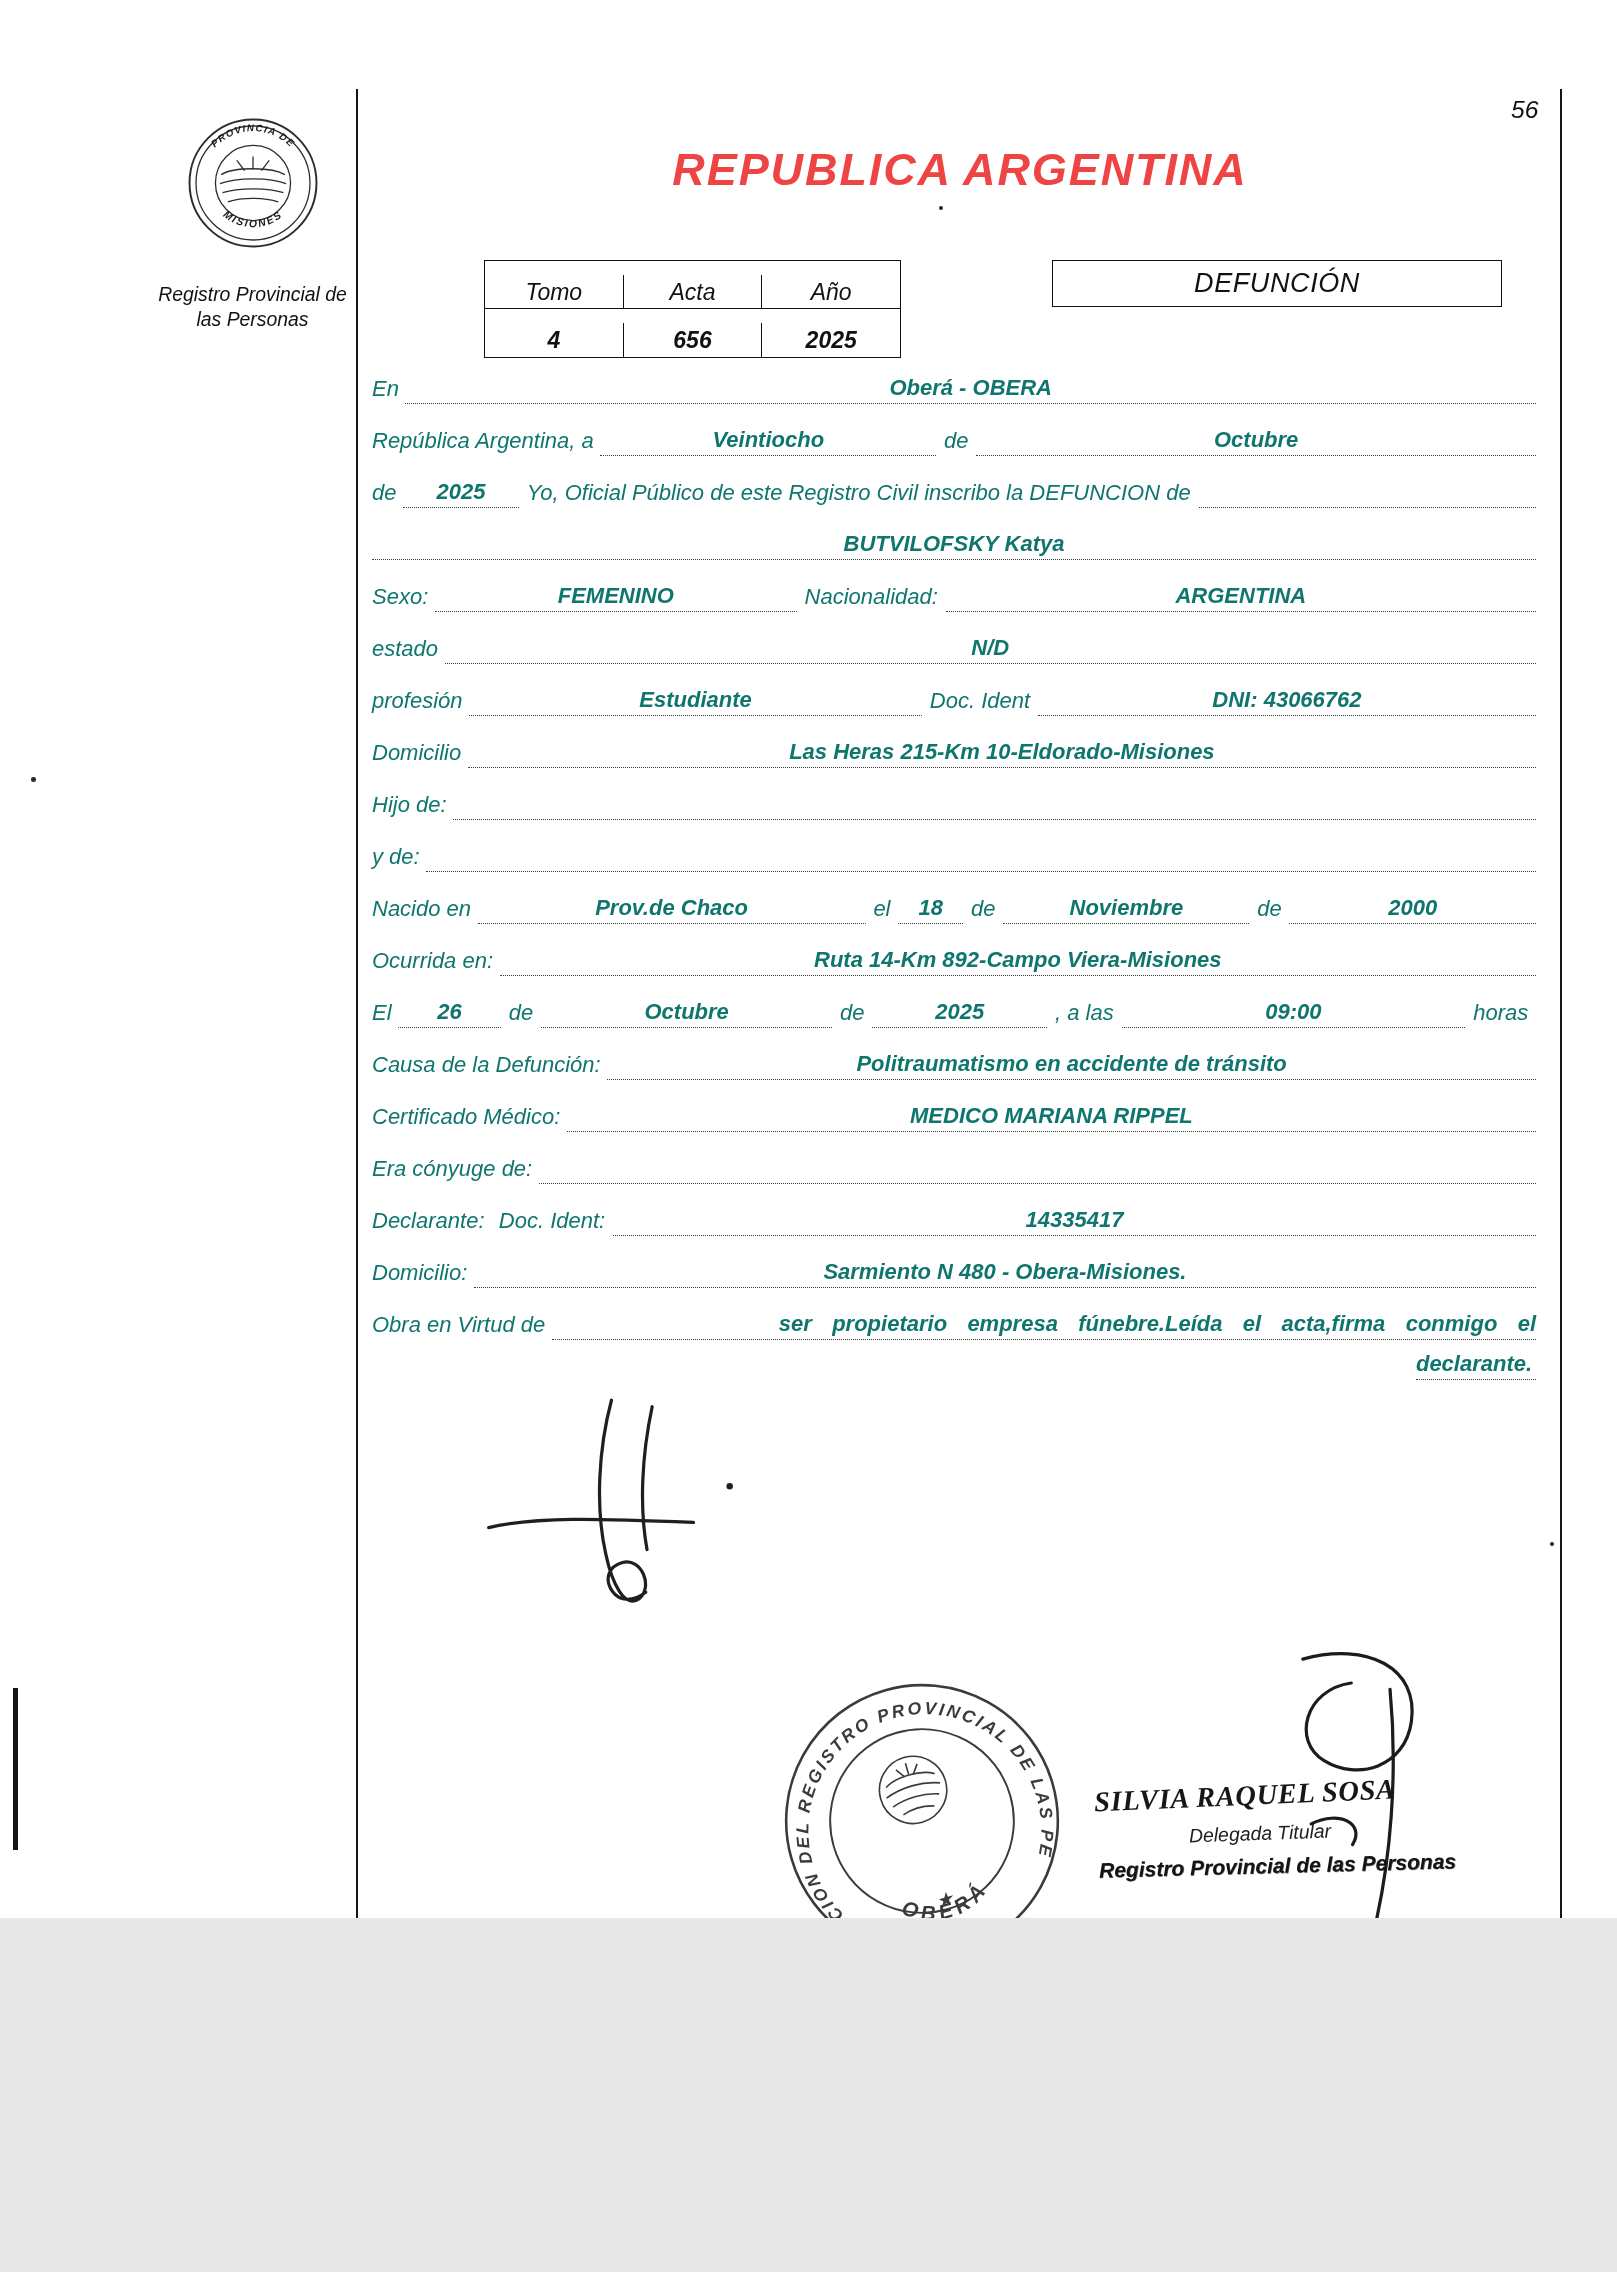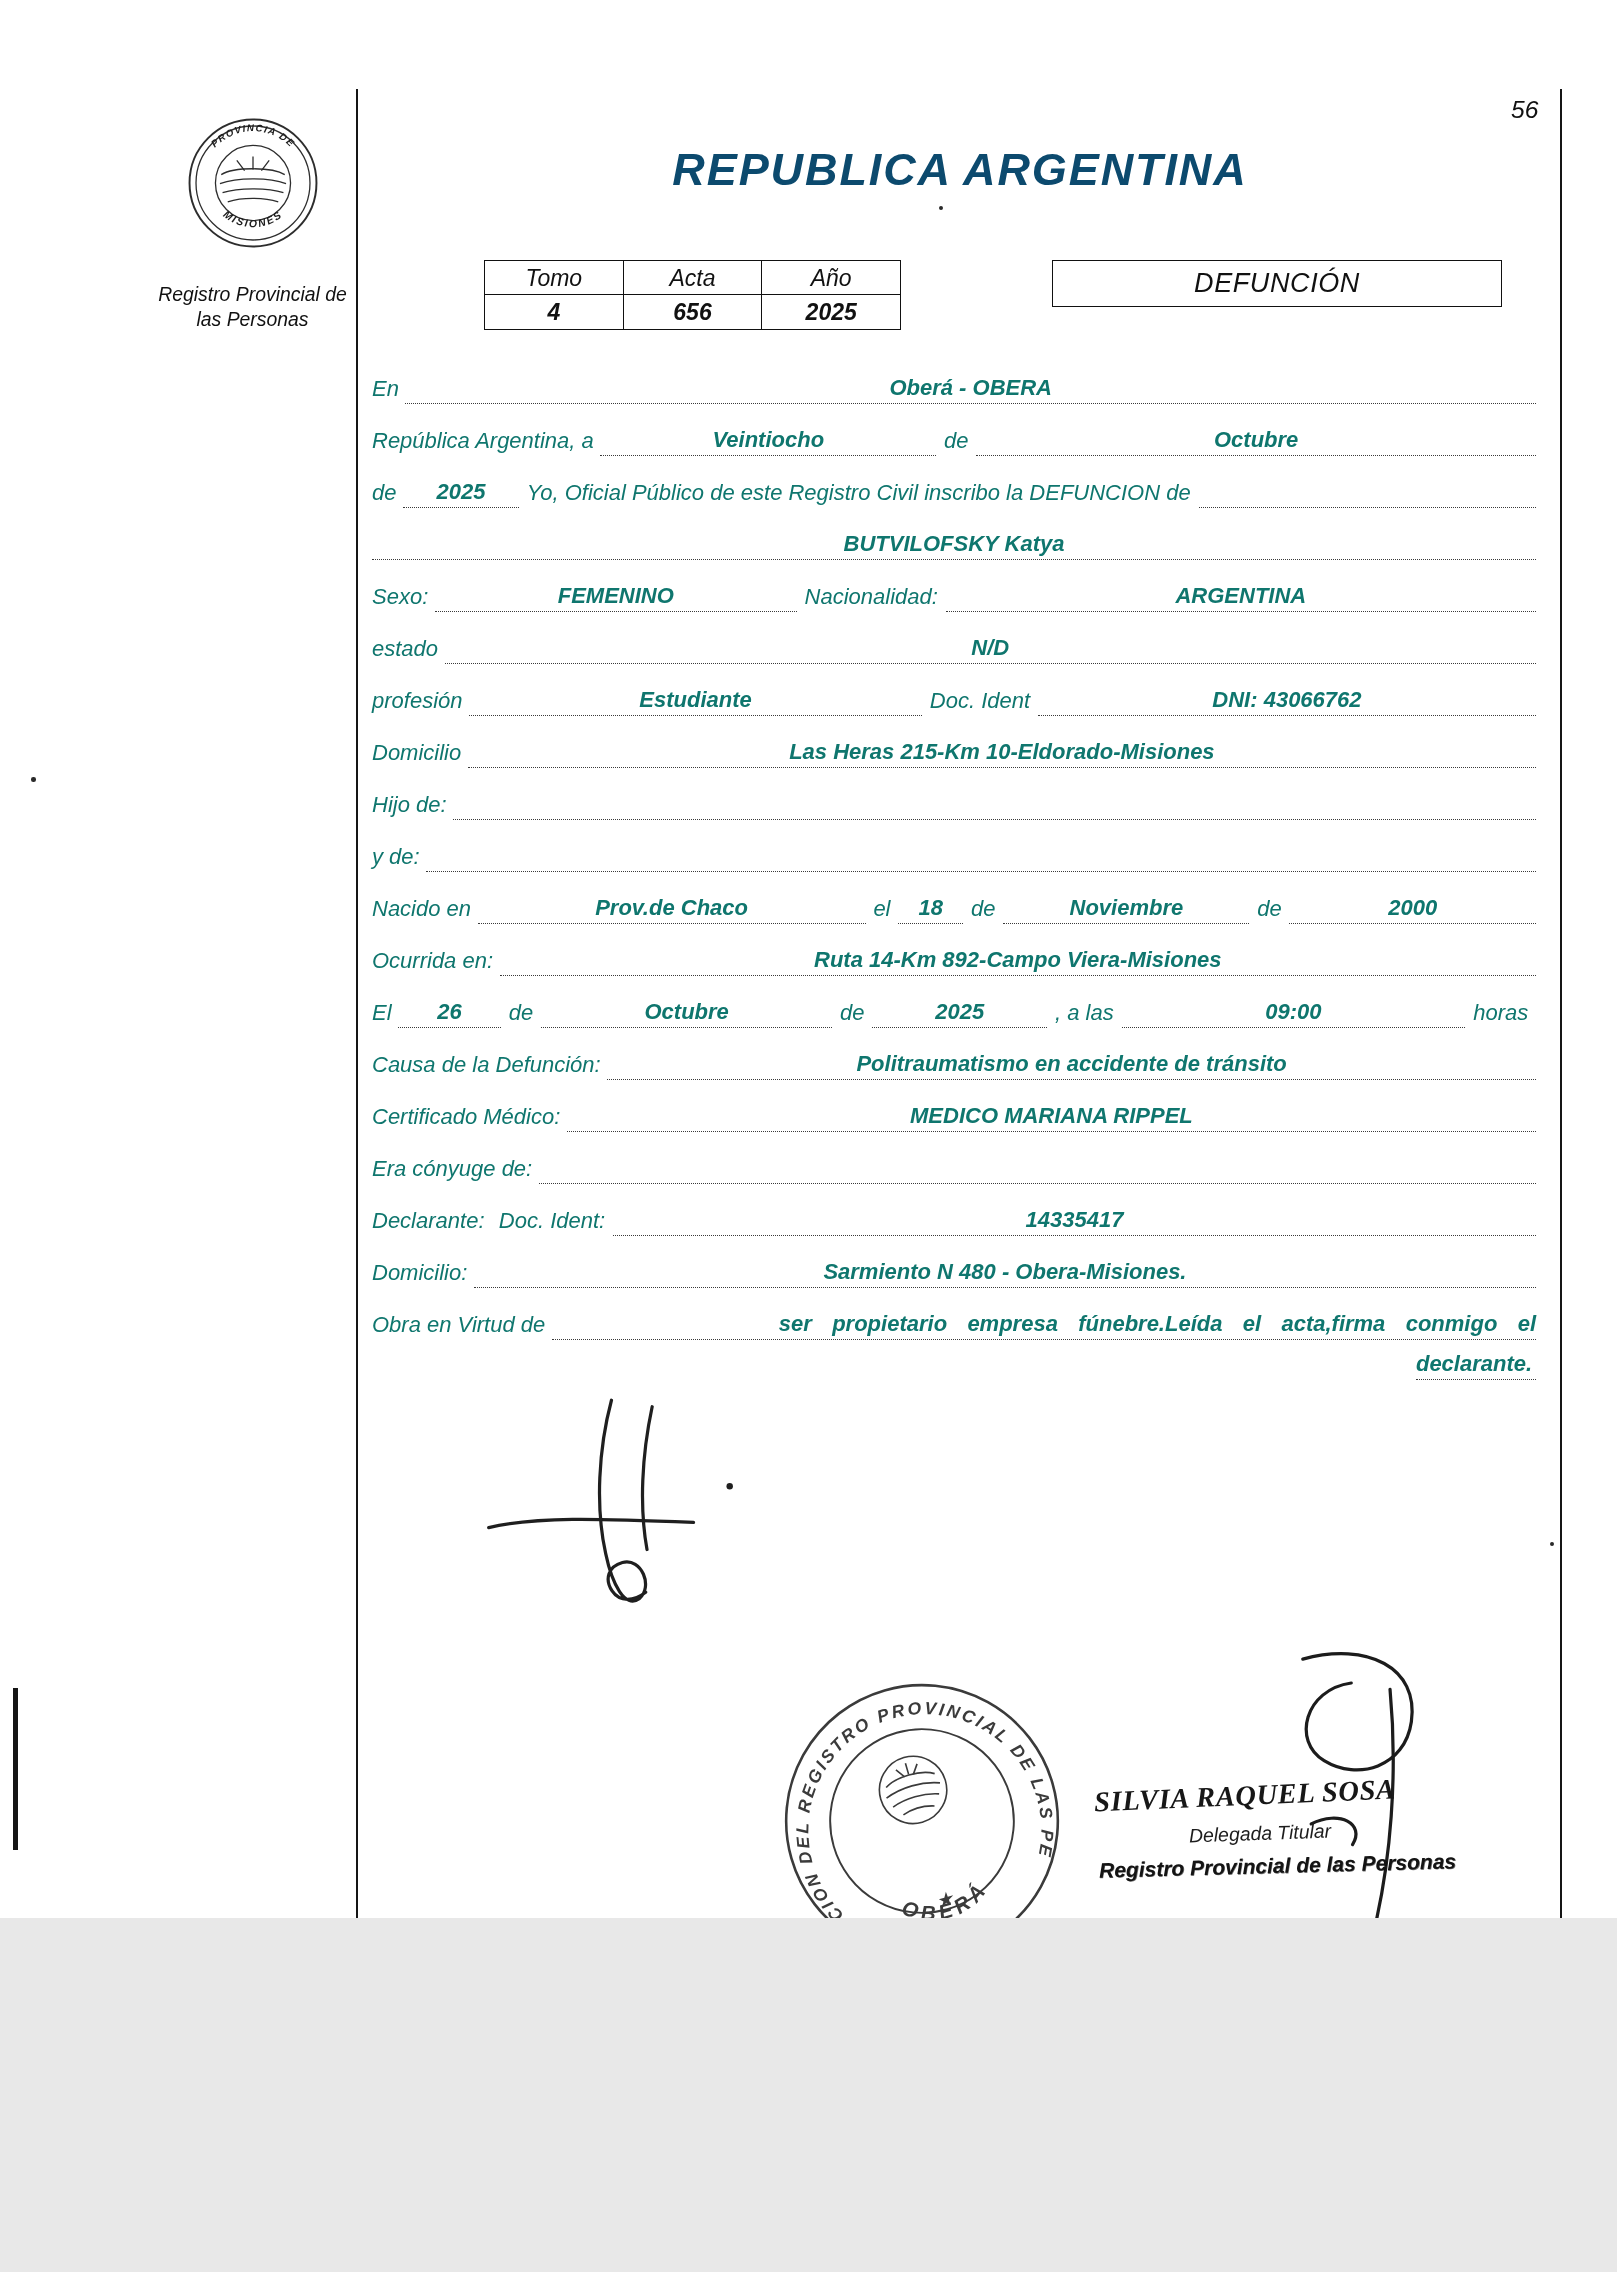--- a/index.html
+++ b/index.html
@@ -6,32 +6,32 @@
   .page{position:relative;width:1617px;height:1918px;background:#ffffff;overflow:hidden;
         font-family:"Liberation Sans",sans-serif;color:#111;font-style:italic;}
 
   
   .vline{position:absolute;background:#151515;}
   .artifact-dot{position:absolute;background:#2a2a2a;border-radius:50%;}
 
   
   .page-number{position:absolute;left:1511px;top:96px;font-size:24.6px;color:#111;}
   .doc-title{position:absolute;left:362px;top:144px;width:1196px;text-align:center;
-             font-size:45px;font-weight:bold;letter-spacing:1.9px;color:#0c4a6e;}
+             font-size:45px;font-weight:bold;letter-spacing:1.9px;color:#ef4444;}
 
   
   .seal-wrap{position:absolute;left:185px;top:115px;width:136px;height:136px;}
   .org-name{position:absolute;left:146px;top:282px;width:213px;text-align:center;
             font-size:19.4px;line-height:24.6px;color:#111;}
 
   
   .acta-table{position:absolute;left:484px;top:260px;width:415px;border:1.9px solid #111;
               border-collapse:collapse;font-size:23px;}
   .acta-table div{box-sizing:border-box;}
-  .acta-row{display:flex;}
+  .acta-row{display:flex;margin-top:14px;}
   .acta-cell{flex:1;height:34px;line-height:34px;text-align:center;border-right:1.9px solid #111;}
   .acta-cell:last-child{border-right:none;}
   .acta-head .acta-cell{border-bottom:1.9px solid #111;}
   .acta-val{font-weight:bold;}
 
   
   .doctype-box{position:absolute;left:1052px;top:260px;width:448px;height:45px;border:1.9px solid #111;
                display:flex;align-items:center;justify-content:center;font-size:27px;letter-spacing:0.6px;color:#111;}
 
   

